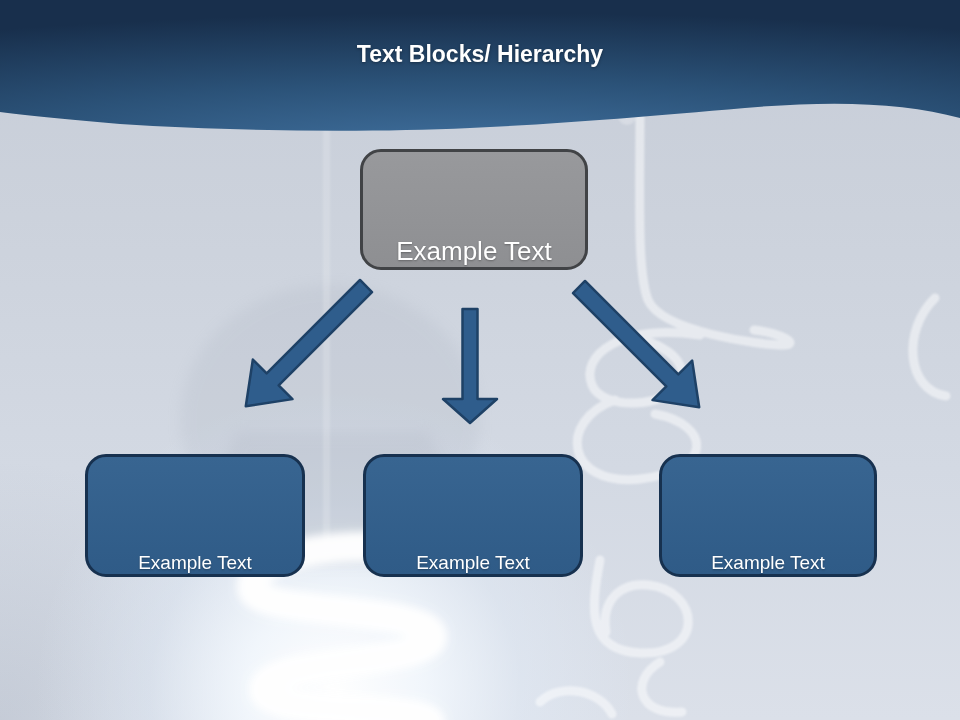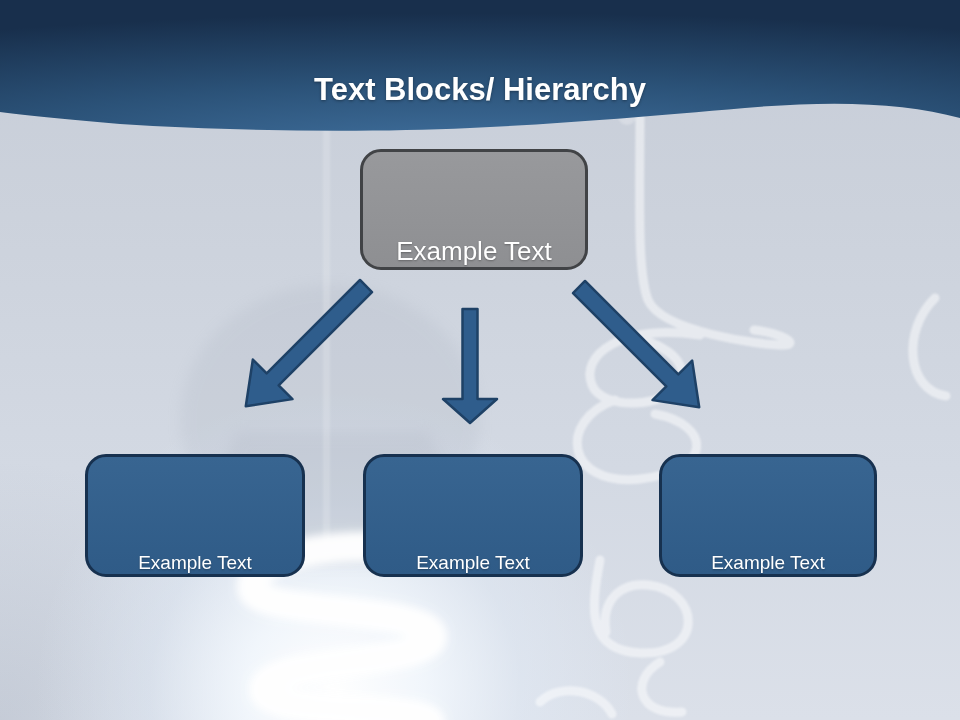--- a/index.html
+++ b/index.html
@@ -15,22 +15,22 @@
     position: absolute; inset: 0; z-index: 0;
     background:
       radial-gradient(circle at 335px 690px, rgba(255,255,255,0.98) 0px, rgba(245,250,255,0.85) 90px, rgba(228,238,250,0.40) 185px, rgba(215,225,240,0) 300px),
       radial-gradient(circle at 0px 720px, rgba(120,132,152,0.22) 0px, rgba(120,132,152,0) 260px),
       linear-gradient(180deg, #c7cdd8 0%, #ccd2dc 30%, #d3d9e3 65%, #dbe0e9 100%);
   }
   .bg-art { position: absolute; inset: 0; z-index: 1; }
   .header-svg { position: absolute; top: 0; left: 0; z-index: 2; }
   .title-wrap {
     position: absolute; top: 0; left: 0; width: 960px; height: 108px;
-    display: flex; align-items: flex-end; justify-content: center;
-    z-index: 3; color: #ffffff; font-size: 31px;
+    display: flex; align-items: center; justify-content: center;
+    z-index: 3; color: #ffffff; font-size: 23px;
     text-shadow: 0 1px 3px rgba(0,0,0,0.35);
     white-space: nowrap;
   }
   .title-bold { font-weight: 700; }
   .title-regular { font-weight: 400; margin-left: 9px; }
   .node {
     position: absolute; z-index: 4;
     display: flex; align-items: flex-end; justify-content: center;
     border-radius: 21px; box-sizing: border-box;
     color: #ffffff; text-shadow: 0 1px 2px rgba(0,0,0,0.30);

